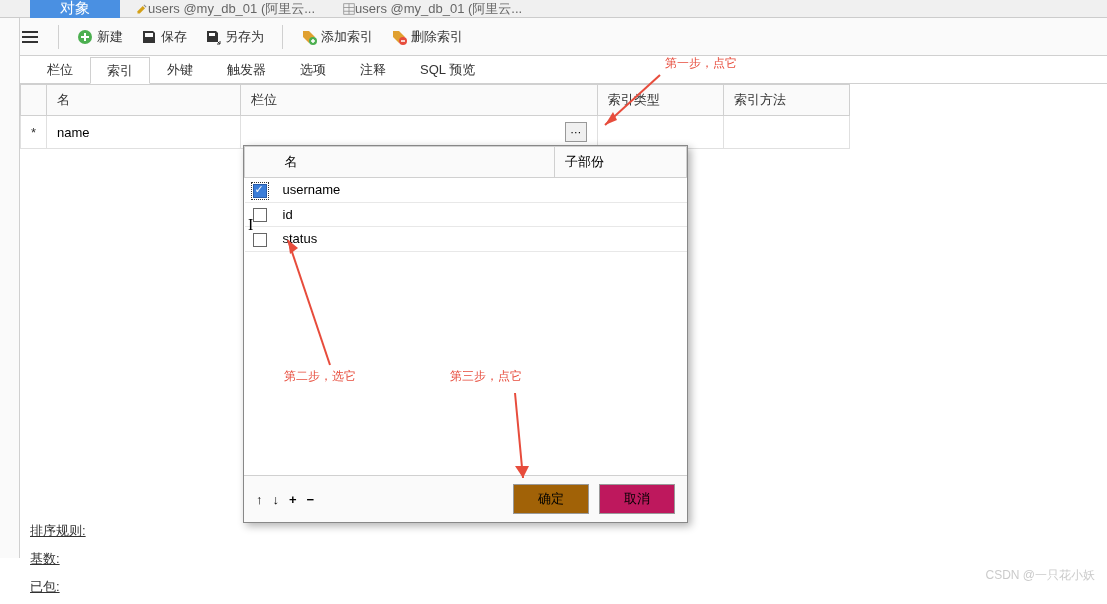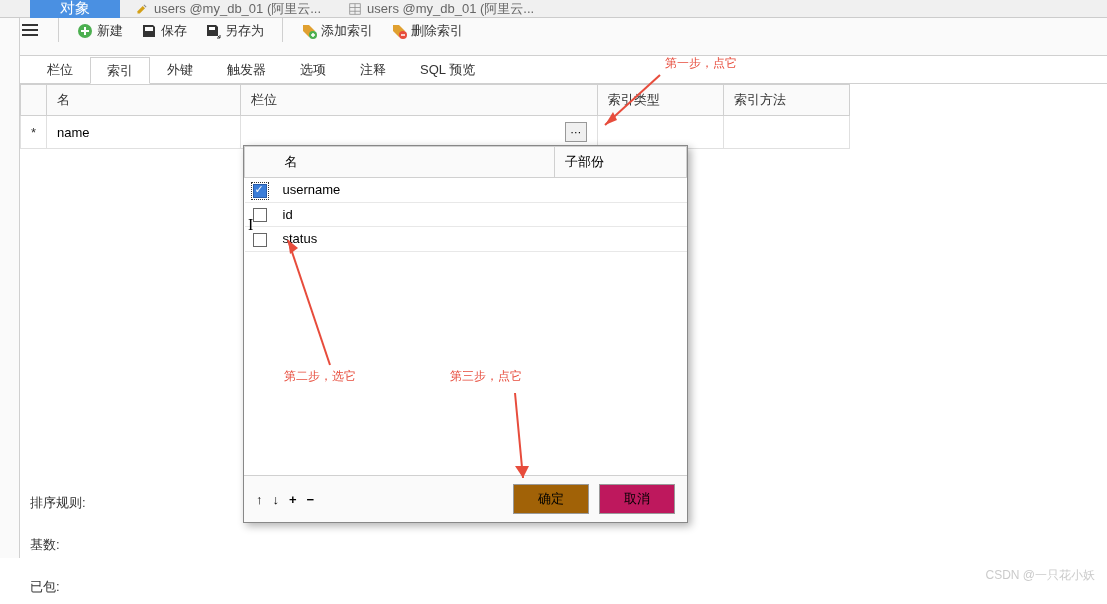--- a/index.html
+++ b/index.html
@@ -1,24 +1,24 @@
 <!DOCTYPE html>
 <html><head>
   <meta charset="utf-8">
   <style>
     * { margin: 0; padding: 0; box-sizing: border-box; font-family: "Microsoft YaHei", Arial, sans-serif; font-size: 13px; }
     body { background: #fff; width: 1107px; height: 604px; position: relative; overflow: hidden; }
     
     .title-row { display: flex; height: 18px; background: #f0f0f0; border-bottom: 1px solid #ccc; align-items: center; gap: 4px; padding-left: 30px; }
     .active-tab { background: #4a90e2; color: #fff; padding: 0 30px; height: 18px; display: flex; align-items: center; font-size: 15px; }
-    .top-tab { display: flex; align-items: center; gap: 6px; padding: 0 12px; height: 18px; font-size: 12px; color: #666; }
+    .top-tab { display: flex; align-items: center; padding: 0 12px; height: 18px; font-size: 12px; color: #666; }
     .pencil-icon { width: 12px; height: 12px; }
     .grid-icon { width: 12px; height: 12px; }
     
-    .toolbar { display: flex; align-items: flex-start; height: 38px; padding: 0 12px; border-bottom: 1px solid #d0d0d0; gap: 2px; background: #fafafa; }
+    .toolbar { display: flex; align-items: center; height: 38px; padding: 0 12px; border-bottom: 1px solid #d0d0d0; gap: 2px; background: #fafafa; }
     .menu-btn { display: flex; flex-direction: column; gap: 3px; padding: 6px 10px; cursor: pointer; }
     .menu-btn span { width: 16px; height: 2px; background: #333; }
     .toolbar-sep { width: 1px; height: 24px; background: #d0d0d0; margin: 0 8px; }
     .toolbar-item { display: flex; align-items: center; gap: 4px; padding: 4px 8px; cursor: pointer; color: #333; }
     .icon-circle { width: 16px; height: 16px; display: flex; align-items: center; justify-content: center; }
     
     .subtabs { display: flex; height: 28px; border-bottom: 1px solid #d0d0d0; padding-left: 30px; background: #fff; }
     .subtab { padding: 4px 16px; cursor: pointer; color: #333; border: 1px solid transparent; }
     .subtab.active { border: 1px solid #d0d0d0; border-bottom: 1px solid #fff; background: #fff; position: relative; top: 1px; }
     
@@ -49,21 +49,21 @@
     .popup-footer { display: flex; align-items: center; padding: 8px 12px; border-top: 1px solid #d0d0d0; background: #fafafa; gap: 10px; }
     .footer-icons { display: flex; gap: 10px; font-size: 16px; font-weight: bold; }
     .footer-icons span { cursor: pointer; }
     .footer-spacer { flex: 1; }
     .popup-btn { padding: 5px 24px; border: 1px solid #999; background: #be185d; cursor: pointer; }
     .popup-btn.primary { background: #a16207; }
     
     .annotation { position: absolute; color: #e74c3c; font-size: 12px; }
     .arrow-svg { position: absolute; }
     
-    .bottom-props { position: absolute; left: 30px; bottom: 8px; display: flex; flex-direction: column; gap: 24px; color: #333; }
+    .bottom-props { position: absolute; left: 30px; bottom: 8px; display: flex; flex-direction: column; gap: 10px; color: #333; text-decoration: underline; }
     
     .watermark { position: absolute; right: 12px; bottom: 20px; color: rgba(150,150,150,0.5); font-size: 12px; }
     
     .left-edge { position: absolute; left: 0; top: 18px; width: 20px; height: 540px; border-right: 1px solid #d0d0d0; background: #fafafa; }
   </style>
 </head>
 <body>
 
 <div class="left-edge"></div>
 

